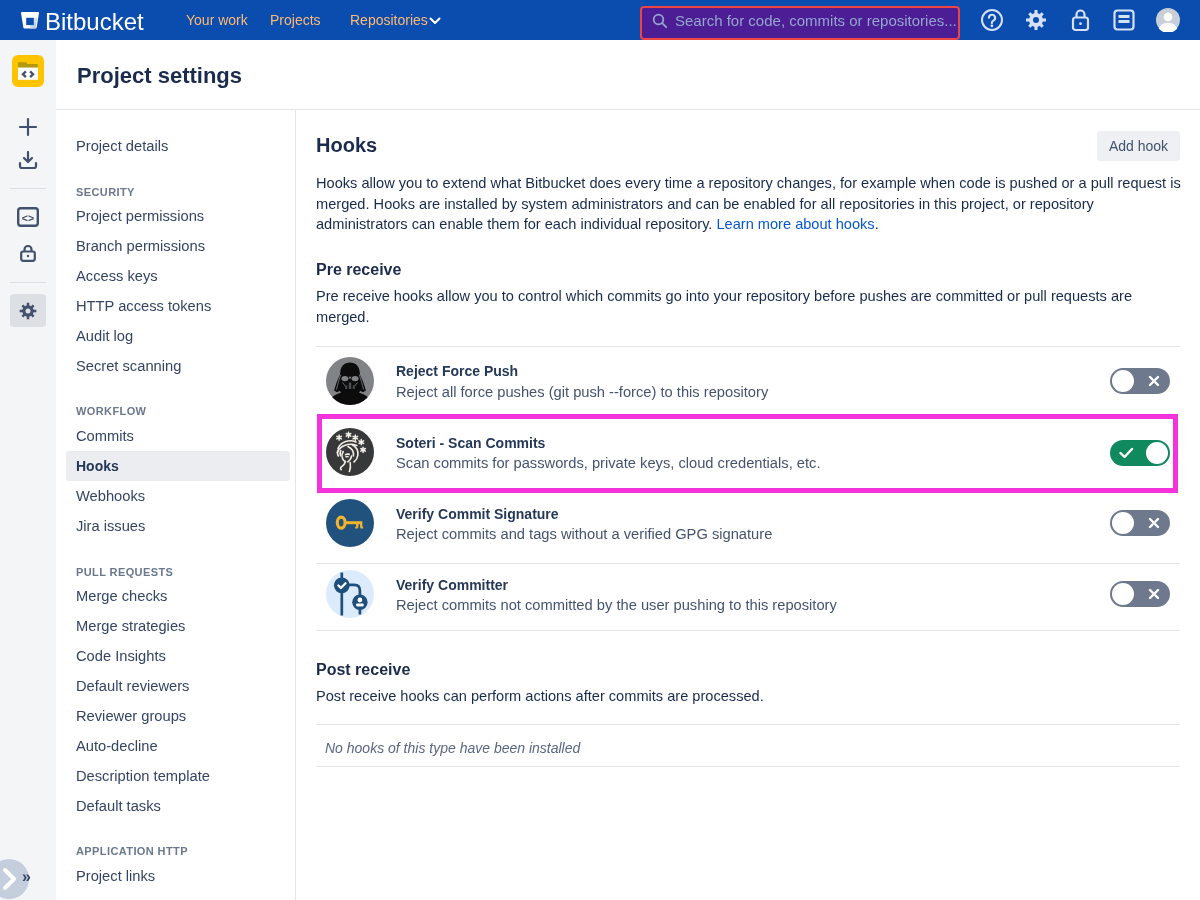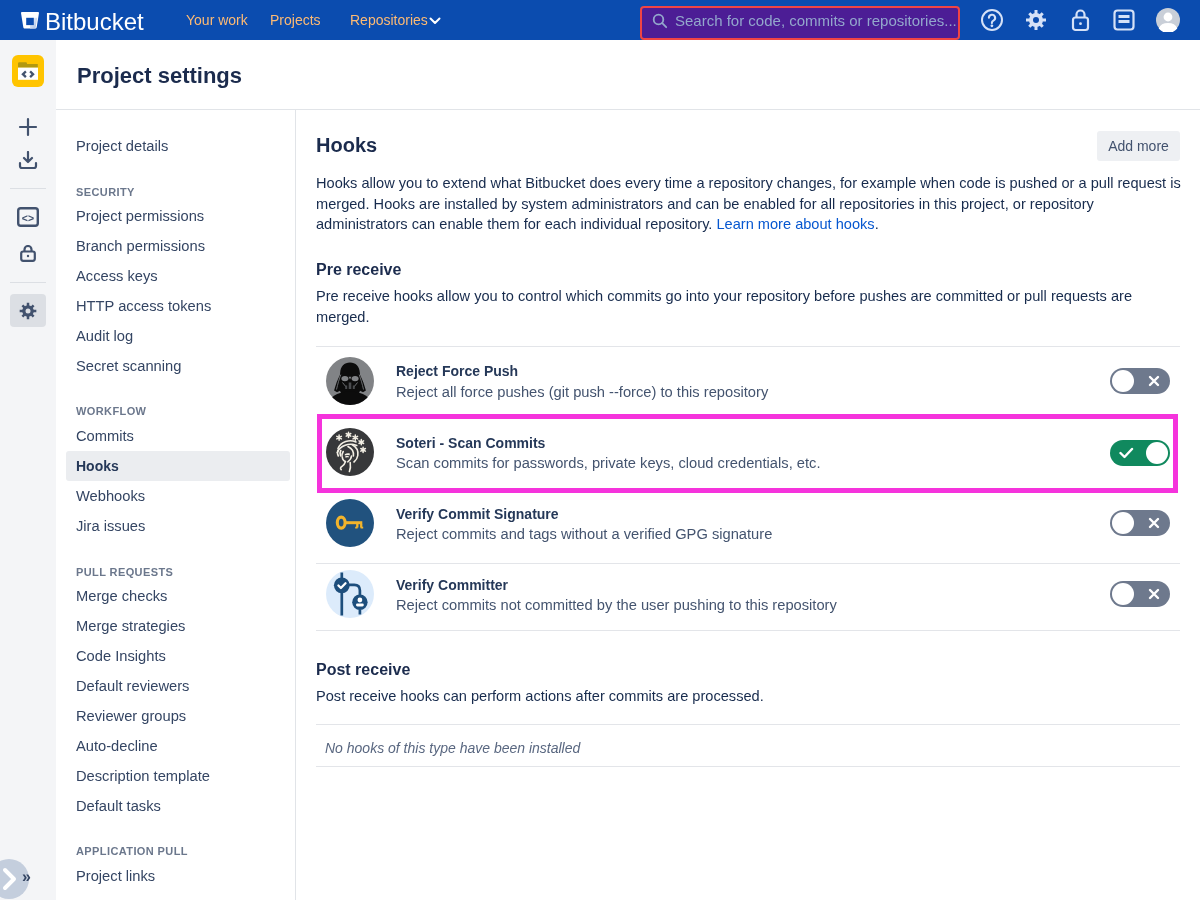--- a/index.html
+++ b/index.html
@@ -182,27 +182,27 @@
   <div class="mi" style="top:401px;">Jira issues</div>
   <div class="mh" style="top:454px;">PULL REQUESTS</div>
   <div class="mi" style="top:471px;">Merge checks</div>
   <div class="mi" style="top:501px;">Merge strategies</div>
   <div class="mi" style="top:531px;">Code Insights</div>
   <div class="mi" style="top:561px;">Default reviewers</div>
   <div class="mi" style="top:591px;">Reviewer groups</div>
   <div class="mi" style="top:621px;">Auto-decline</div>
   <div class="mi" style="top:651px;">Description template</div>
   <div class="mi" style="top:681px;">Default tasks</div>
-  <div class="mh" style="top:733px;">APPLICATION PULL</div>
+  <div class="mh" style="top:733px;">APPLICATION HTTP</div>
   <div class="mi" style="top:751px;">Project links</div>
 </div>
 
 <div id="main">
   <h2 class="hooks" style="top:24px;">Hooks</h2>
-  <div id="addhook" style="top:21px;">Add more</div>
+  <div id="addhook" style="top:21px;">Add hook</div>
   <div class="para" style="top:63px;">Hooks allow you to extend what Bitbucket does every time a repository changes, for example when code is pushed or a pull request is<br>merged. Hooks are installed by system administrators and can be enabled for all repositories in this project, or repository<br>administrators can enable them for each individual repository. <a class="lnk" href="#">Learn more about hooks</a>.</div>
   <div class="h3" style="top:151px;">Pre receive</div>
   <div class="para" style="top:176px;">Pre receive hooks allow you to control which commits go into your repository before pushes are committed or pull requests are<br>merged.</div>
 
   <div class="hr" style="top:236px;"></div>
 
   <svg class="avatar" style="top:247px;" viewBox="0 0 48 48">
     <defs>
         <clipPath id="c1">
           <circle cx="24" cy="24" r="24"></circle>

